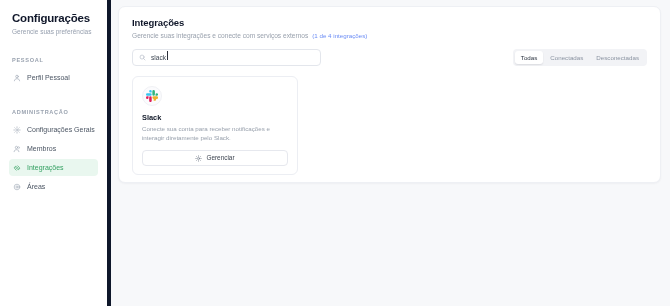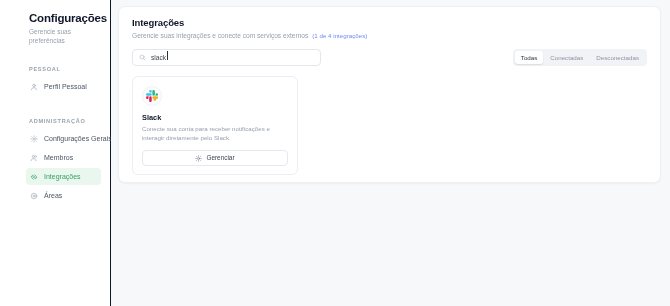--- a/index.html
+++ b/index.html
@@ -21,22 +21,22 @@
     display: flex;
     width: 670px;
     height: 306px;
   }
 
   
   .sidebar {
     width: 111px;
     height: 306px;
     background: #ffffff;
-    border-right: 1px solid #0f172a;
-    padding: 11px 9px 0 26px;
+    border-right: 4px solid #0f172a;
+    padding: 11px 9px 0 9px;
     flex: 0 0 111px;
   }
 
   .sb-title {
     font-size: 11.5px;
     font-weight: bold;
     letter-spacing: -0.2px;
     color: #10172a;
     padding: 0 3px;
     line-height: 14px;

